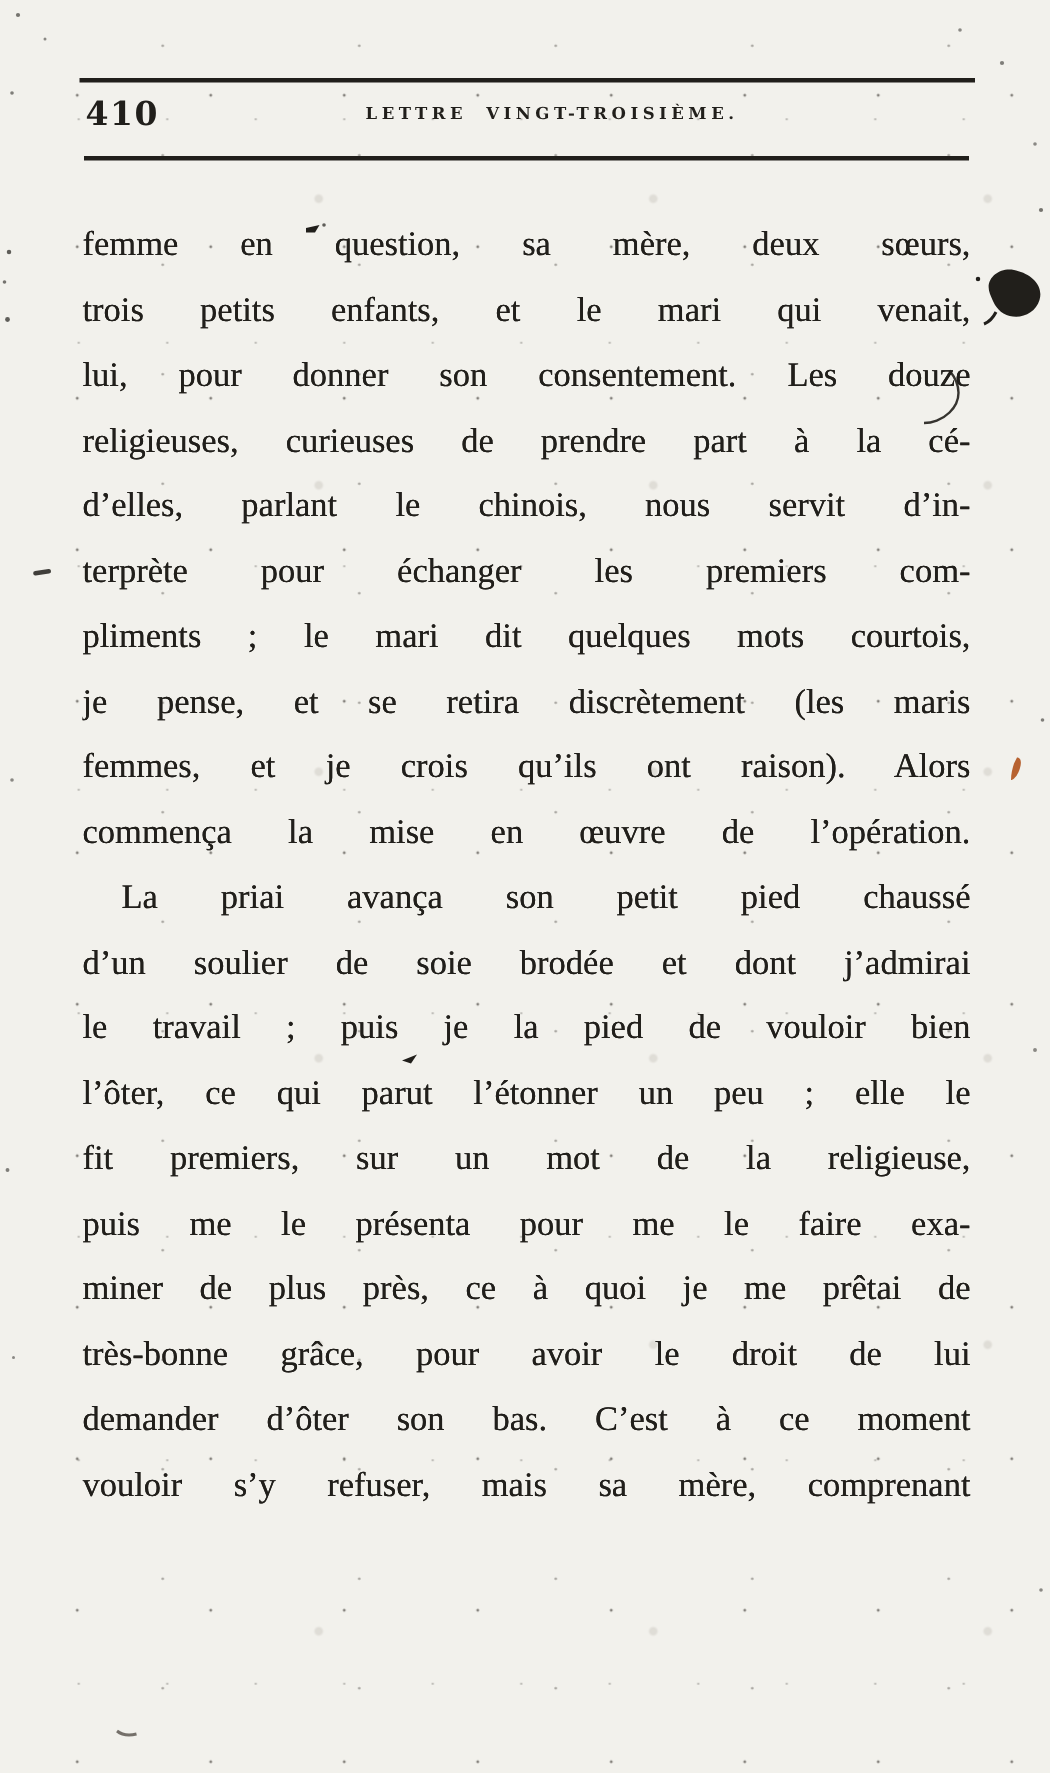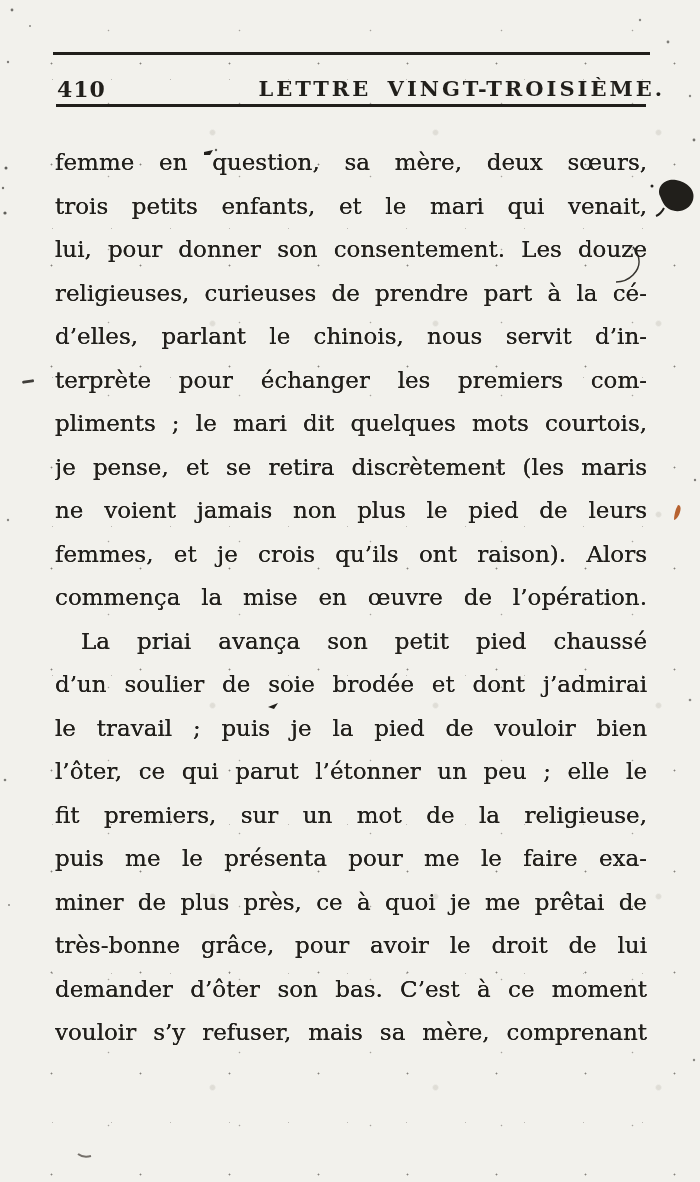--- a/index.html
+++ b/index.html
@@ -21,43 +21,44 @@
       radial-gradient(circle, rgba(40,36,30,.38) .6px, transparent 1.1px),
       radial-gradient(circle, rgba(40,36,30,.28) .5px, transparent 1px),
       radial-gradient(circle, rgba(95,85,70,.13) 2px, transparent 3.6px);
     background-size: 89px 101px, 131px 73px, 59px 149px, 223px 191px;
     background-position: 7px 13px, 43px 67px, 23px 5px, 101px 37px;
   }
   .rule{position:absolute;background:var(--ink);}
   .rule-top{left:53px;top:52px;width:597px;height:3px;}
   .rule-bottom{left:56px;top:104px;width:590px;height:3px;}
   .header-row{
-    position:absolute;left:55px;top:72px;width:594px;height:34px;
+    position:absolute;left:55px;top:59px;width:594px;height:34px;
     line-height:34px;
   }
   .page-number{
     position:absolute;left:2px;top:0;
     font-size:22px;font-weight:bold;letter-spacing:1px;
   }
   .running-title{
-    position:absolute;left:0;right:0;top:0;text-align:right;
+    position:absolute;left:0;right:0;top:0;text-align:center;
     transform:translateX(16px);
-    font-size:21px;font-weight:bold;
+    font-size:11px;font-weight:bold;
     letter-spacing:3px;word-spacing:6px;
   }
   .body-text{
     position:absolute;left:55px;top:141px;width:592px;
   }
   .line{
     height:43.5px;line-height:43.5px;
     font-size:23px;
     overflow:hidden;
     text-align:justify;
     text-align-last:justify;
     text-shadow:0 0 .4px var(--ink);
+    font-family:Liberation Serif, serif;
   }
   .para-indent{text-indent:26px;}
   .artifacts{position:absolute;left:0;top:0;pointer-events:none;}
   .ink-fill{fill:var(--ink);}
   .ink-stroke{stroke:var(--ink);fill:none;}
   .stain-fill{fill:var(--stain);}
 </style>
 </head>
 <body>
 
@@ -74,21 +75,20 @@
 
   <div class="body-text">
     <div class="line">femme en question, sa mère, deux sœurs,</div>
     <div class="line">trois petits enfants, et le mari qui venait,</div>
     <div class="line">lui, pour donner son consentement. Les douze</div>
     <div class="line">religieuses, curieuses de prendre part à la cé-</div>
     <div class="line">d’elles, parlant le chinois, nous servit d’in-</div>
     <div class="line">terprète pour échanger les premiers com-</div>
     <div class="line">pliments ; le mari dit quelques mots courtois,</div>
     <div class="line">je pense, et se retira discrètement (les maris</div>
-    <div class="line">ne voient jamais non plus le pied de leurs</div>
     <div class="line">femmes, et je crois qu’ils ont raison). Alors</div>
     <div class="line">commença la mise en œuvre de l’opération.</div>
     <div class="line para-indent">La priai avança son petit pied chaussé</div>
     <div class="line">d’un soulier de soie brodée et dont j’admirai</div>
     <div class="line">le travail ; puis je la pied de vouloir bien</div>
     <div class="line">l’ôter, ce qui parut l’étonner un peu ; elle le</div>
     <div class="line">fit premiers, sur un mot de la religieuse,</div>
     <div class="line">puis me le présenta pour me le faire exa-</div>
     <div class="line">miner de plus près, ce à quoi je me prêtai de</div>
     <div class="line">très-bonne grâce, pour avoir le droit de lui</div>

